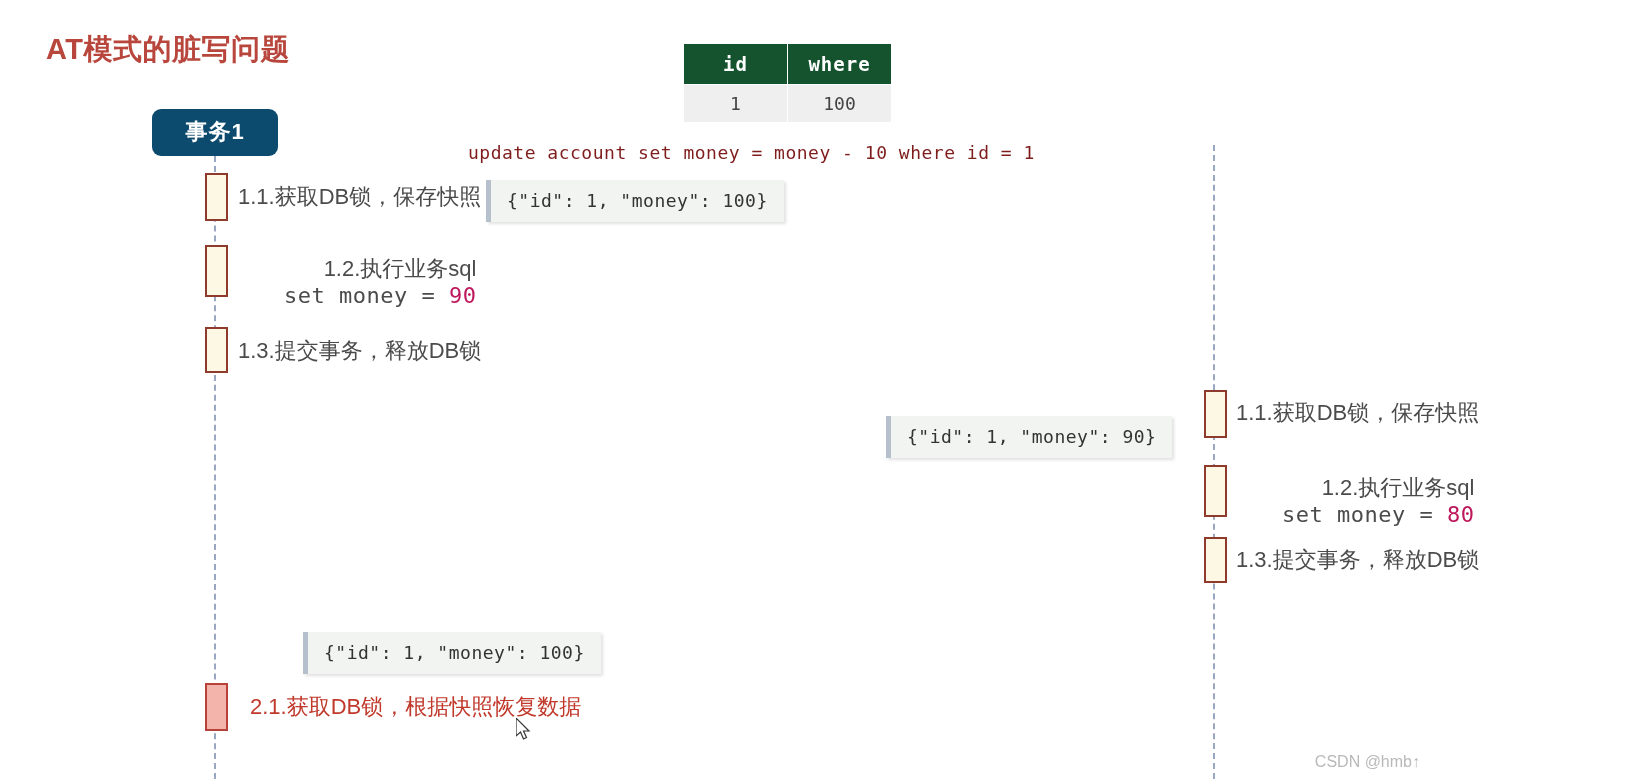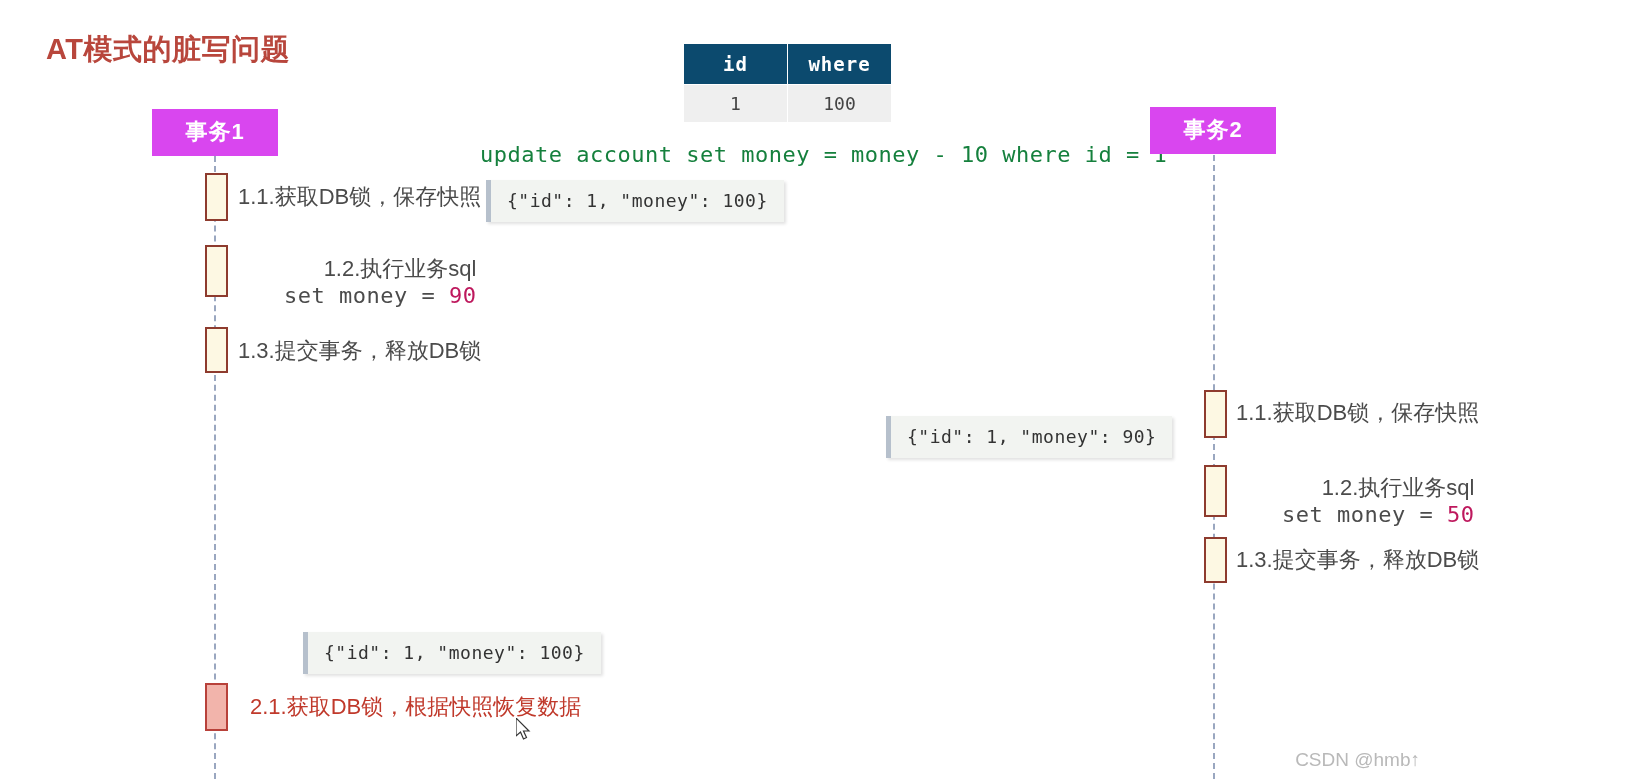--- a/index.html
+++ b/index.html
@@ -35,21 +35,21 @@
 
   
   #data-table {
     position: absolute;
     left: 683px;
     top: 43px;
     border-collapse: collapse;
     font-family: "DejaVu Sans Mono", "Liberation Mono", monospace;
   }
   #data-table th {
-    background: #0c4a6e;
+    background: #14532d;
     color: #ffffff;
     font-size: 19px;
     font-weight: bold;
     padding: 9px 0 9px 0;
     border: 1px solid #ffffff;
     width: 103px;
     text-align: center;
     letter-spacing: 1px;
   }
   #data-table td {
@@ -60,47 +60,47 @@
     border: 1px solid #ffffff;
     text-align: center;
   }
 
   
   #sql-statement {
     position: absolute;
     left: 468px;
     top: 142px;
     font-family: "DejaVu Sans Mono", "Liberation Mono", monospace;
-    font-size: 22px;
-    color: #15803d;
-    white-space: nowrap;
-    letter-spacing: 0.5px;
-    margin-left: 12px;
+    font-size: 18px;
+    color: #7f1d1d;
+    white-space: nowrap;
+    letter-spacing: 0.5px;
   }
 
   
   .lifeline {
     position: absolute;
     width: 0;
     border-left: 2px dashed #9aa7c0;
   }
   #lifeline-tx1 { left: 214px; top: 146px; height: 633px; }
   #lifeline-tx2 { left: 1213px; top: 145px; height: 634px; }
 
   
   .participant {
     position: absolute;
-    background: #d946ef;
+    background: #0c4a6e;
     color: #ffffff;
     font-size: 22px;
     font-weight: bold;
     text-align: center;
     padding: 8px 0 9px 0;
     width: 126px;
     letter-spacing: 1px;
+    border-radius: 9px;
   }
   #participant-tx1 { left: 152px; top: 109px; }
   #participant-tx2 { left: 1150px; top: 107px; }
 
   
   .activation {
     position: absolute;
     background: #fdf8e3;
     border: 2px solid #8e3b2e;
     width: 19px;
@@ -142,21 +142,21 @@
   }
   #snapshot-1 { left: 486px; top: 180px; }
   #snapshot-2 { left: 886px; top: 416px; }
   #snapshot-3 { left: 303px; top: 632px; }
 
   
   #watermark {
     position: absolute;
     right: 14px;
     bottom: 8px;
-    font-size: 19px;
+    font-size: 16px;
     color: #b9b9b9;
     white-space: nowrap;
   }
 
   
   #mouse-cursor {
     position: absolute;
     left: 516px;
     top: 718px;
     width: 16px;
@@ -184,21 +184,20 @@
       </tr>
     </tbody>
   </table>
 
   <div id="sql-statement">update account set money = money - 10 where id = 1</div>
 
   <div id="lifeline-tx1" class="lifeline"></div>
   <div id="lifeline-tx2" class="lifeline"></div>
 
   <div id="participant-tx1" class="participant">事务1</div>
-  <div id="participant-tx2" class="participant">事务2</div>
 
   <div class="activation" style="left:205px; top:173px; height:44px;"></div>
   <div class="step" style="left:238px; top:183px;">
     <span>1.1.获取DB锁，保存快照</span>
   </div>
 
   <div class="activation" style="left:205px; top:245px; height:48px;"></div>
   <div class="step" style="left:238px; top:255px;">
     <div>1.2.执行业务sql</div>
     <div class="indent"><span class="mono">set money = </span><span class="mono val-red">90</span></div>
@@ -215,21 +214,21 @@
   </div>
 
   <div class="activation" style="left:1204px; top:390px; height:44px;"></div>
   <div class="step" style="left:1236px; top:399px;">
     <span>1.1.获取DB锁，保存快照</span>
   </div>
 
   <div class="activation" style="left:1204px; top:465px; height:48px;"></div>
   <div class="step" style="left:1236px; top:474px;">
     <div>1.2.执行业务sql</div>
-    <div class="indent"><span class="mono">set money = </span><span class="mono val-red">50</span></div>
+    <div class="indent"><span class="mono">set money = </span><span class="mono val-red">80</span></div>
   </div>
 
   <div class="activation" style="left:1204px; top:537px; height:42px;"></div>
   <div class="step" style="left:1236px; top:546px;">
     <span>1.3.提交事务，释放DB锁</span>
   </div>
 
   <div id="snapshot-1" class="snapshot">{"id": 1, "money": 100}</div>
   <div id="snapshot-2" class="snapshot">{"id": 1, "money": 90}</div>
   <div id="snapshot-3" class="snapshot">{"id": 1, "money": 100}</div>

